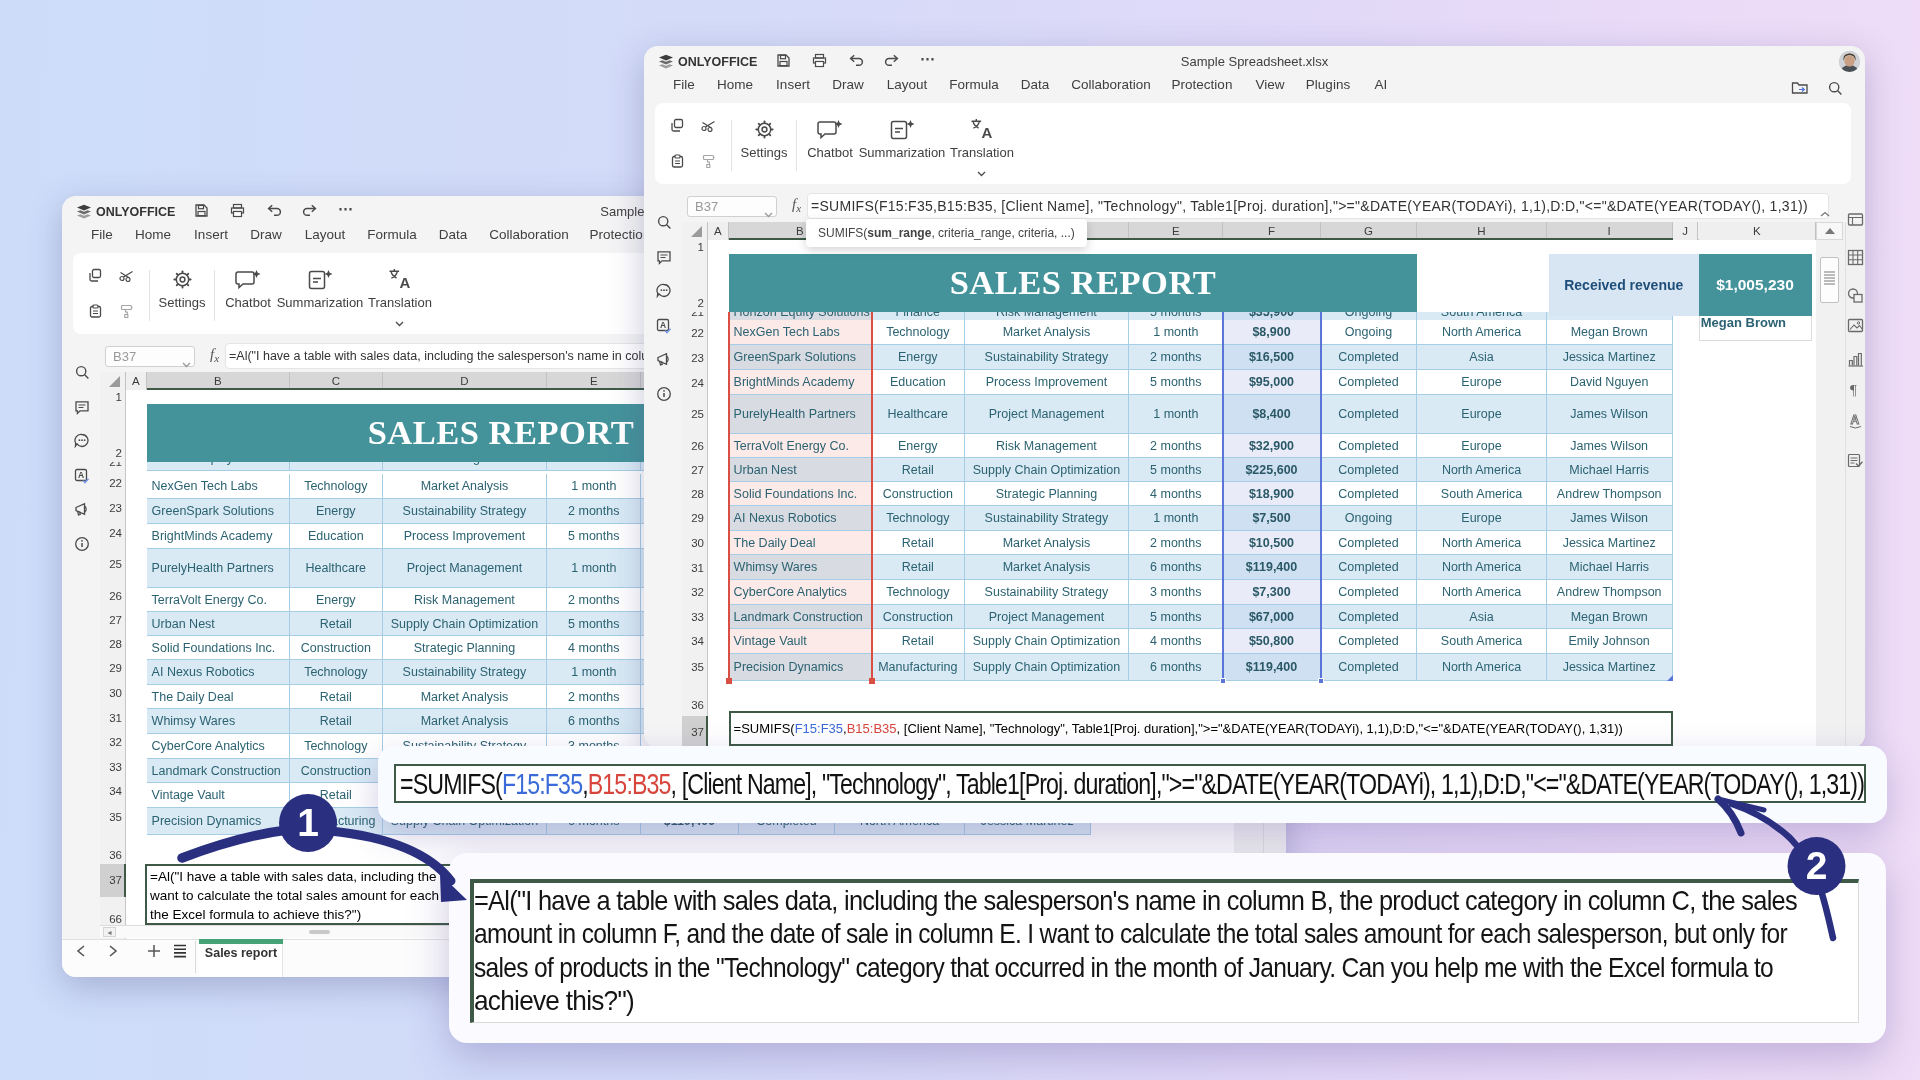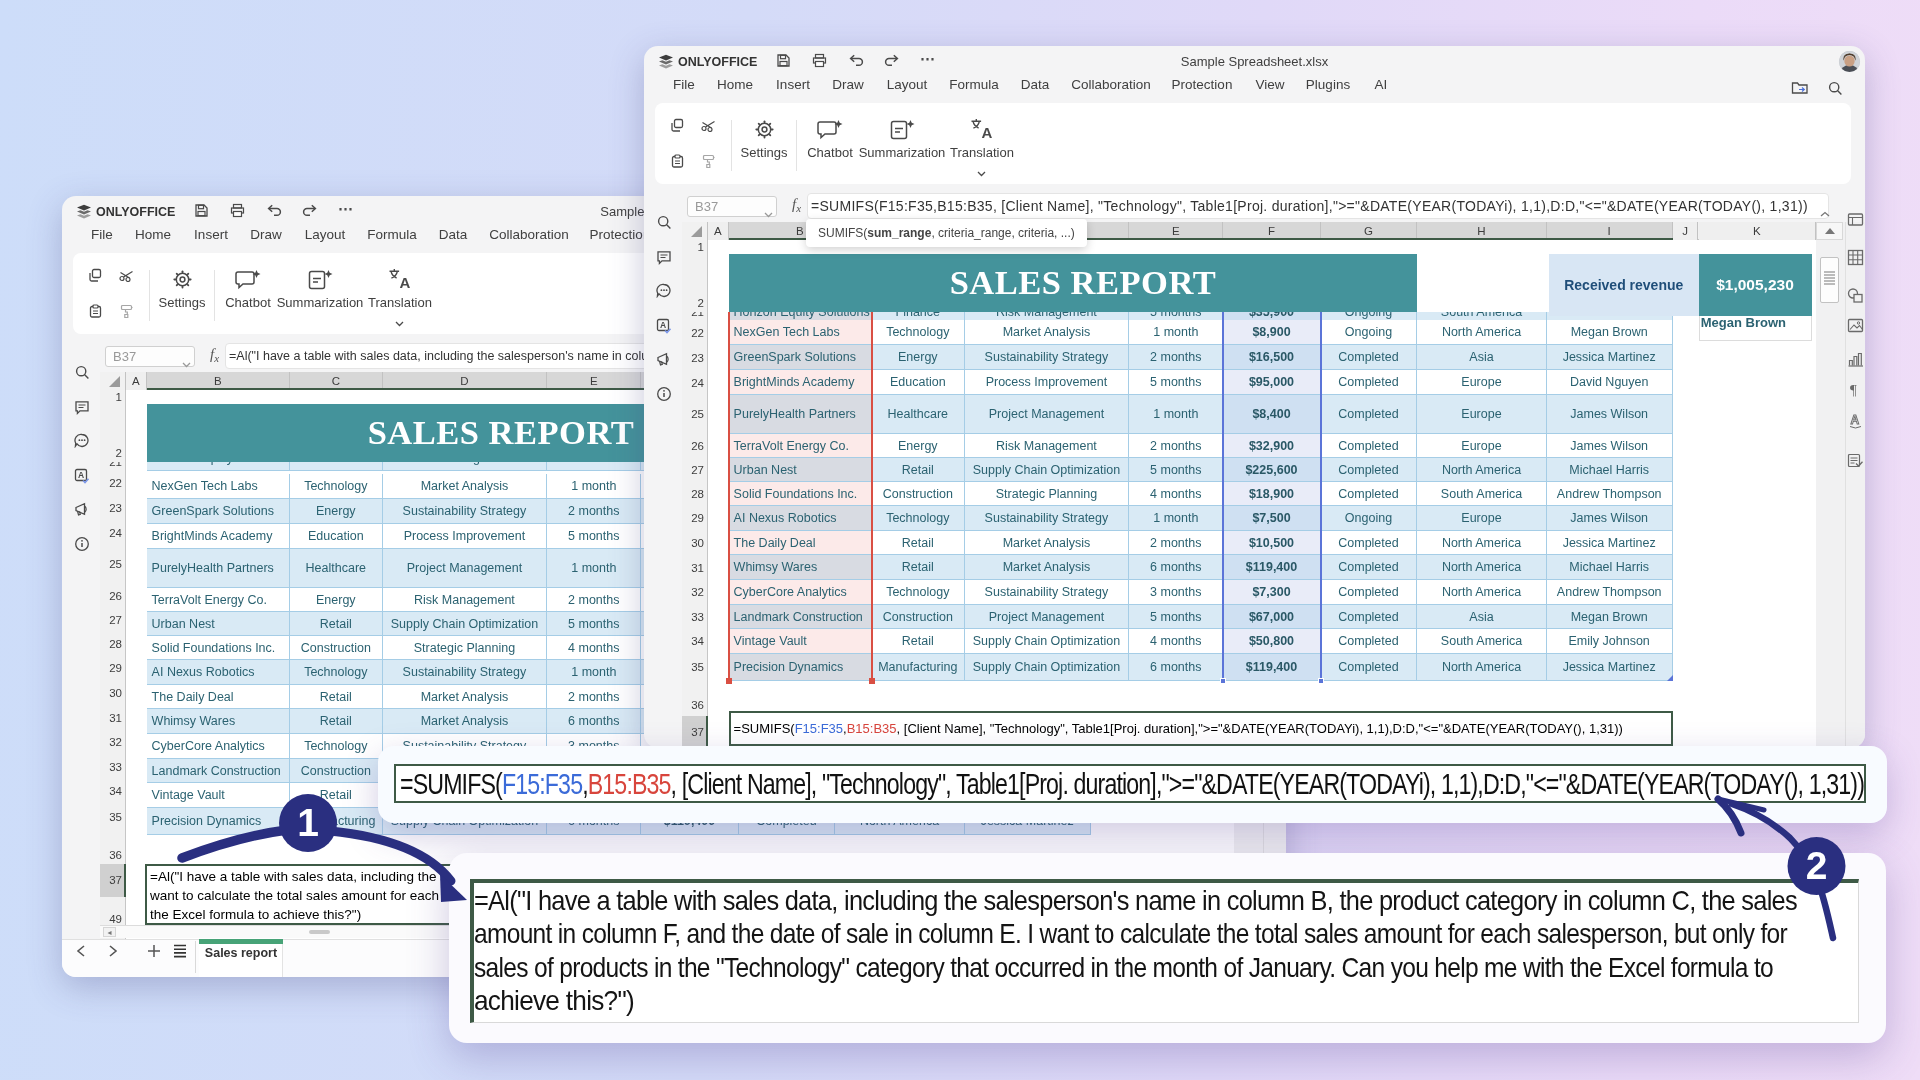--- a/index.html
+++ b/index.html
@@ -181,21 +181,21 @@
     <div style="position:absolute;left:38px;top:537.1999999999999px;width:22px;height:18px;font-size:11.5px;color:#3c3c3c;text-align:right;line-height:18px">32</div>
     <div style="position:absolute;left:38px;top:561.8000000000001px;width:22px;height:18px;font-size:11.5px;color:#3c3c3c;text-align:right;line-height:18px">33</div>
     <div style="position:absolute;left:38px;top:586.4px;width:22px;height:18px;font-size:11.5px;color:#3c3c3c;text-align:right;line-height:18px">34</div>
     <div style="position:absolute;left:38px;top:612.4px;width:22px;height:18px;font-size:11.5px;color:#3c3c3c;text-align:right;line-height:18px">35</div>
     <div style="position:absolute;left:38px;top:265.5px;width:24px;height:9px;overflow:hidden">
       <div style="margin-top:-6px;font-size:11.5px;color:#3c3c3c;text-align:right;width:22px">21</div>
     </div>
     <div style="position:absolute;left:38px;top:650px;width:22px;height:18px;font-size:11.5px;color:#3c3c3c;text-align:right;line-height:18px">36</div>
     <div style="position:absolute;left:38px;top:667.5px;width:26.2px;height:33px;background:#d0d0d0;border-right:2px solid #3e5a46"></div>
     <div style="position:absolute;left:38px;top:675px;width:22px;height:18px;font-size:11.5px;color:#3c3c3c;text-align:right;line-height:18px">37</div>
-    <div style="position:absolute;left:38px;top:714px;width:22px;height:18px;font-size:11.5px;color:#3c3c3c;text-align:right;line-height:18px">49</div>
+    <div style="position:absolute;left:38px;top:714px;width:22px;height:18px;font-size:11.5px;color:#3c3c3c;text-align:right;line-height:18px">66</div>
     <div style="position:absolute;left:84.6px;top:250.3px;width:143.4px;height:24.7px;background:#d9eaf5;border-bottom:1px solid #a5cde6;border-right:1px solid #a5cde6;padding-left:5px;font-size:12.5px;color:#2b6271;font-weight:400;text-align:left;line-height:24.7px;overflow:hidden;white-space:nowrap">Horizon Equity Solutions</div>
     <div style="position:absolute;left:228px;top:250.3px;width:92.6px;height:24.7px;background:#d9eaf5;border-bottom:1px solid #a5cde6;border-right:1px solid #a5cde6;font-size:12.5px;color:#2b6271;font-weight:400;text-align:center;line-height:24.7px;overflow:hidden;white-space:nowrap">Finance</div>
     <div style="position:absolute;left:320.6px;top:250.3px;width:164.7px;height:24.7px;background:#d9eaf5;border-bottom:1px solid #a5cde6;border-right:1px solid #a5cde6;font-size:12.5px;color:#2b6271;font-weight:400;text-align:center;line-height:24.7px;overflow:hidden;white-space:nowrap">Risk Management</div>
     <div style="position:absolute;left:485.3px;top:250.3px;width:94px;height:24.7px;background:#d9eaf5;border-bottom:1px solid #a5cde6;border-right:1px solid #a5cde6;font-size:12.5px;color:#2b6271;font-weight:400;text-align:center;line-height:24.7px;overflow:hidden;white-space:nowrap">5 months</div>
     <div style="position:absolute;left:579.3px;top:250.3px;width:97.4px;height:24.7px;background:#d9eaf5;border-bottom:1px solid #a5cde6;border-right:1px solid #a5cde6;font-size:12.5px;color:#2a5866;font-weight:700;text-align:center;line-height:24.7px;overflow:hidden;white-space:nowrap">$35,900</div>
     <div style="position:absolute;left:676.7px;top:250.3px;width:96.6px;height:24.7px;background:#d9eaf5;border-bottom:1px solid #a5cde6;border-right:1px solid #a5cde6;font-size:12.5px;color:#2b6271;font-weight:400;text-align:center;line-height:24.7px;overflow:hidden;white-space:nowrap">Ongoing</div>
     <div style="position:absolute;left:773.3px;top:250.3px;width:129.4px;height:24.7px;background:#d9eaf5;border-bottom:1px solid #a5cde6;border-right:1px solid #a5cde6;font-size:12.5px;color:#2b6271;font-weight:400;text-align:center;line-height:24.7px;overflow:hidden;white-space:nowrap">South America</div>
     <div style="position:absolute;left:902.7px;top:250.3px;width:126px;height:24.7px;background:#d9eaf5;border-bottom:1px solid #a5cde6;border-right:1px solid #a5cde6;font-size:12.5px;color:#2b6271;font-weight:400;text-align:center;line-height:24.7px;overflow:hidden;white-space:nowrap">Michael Harris</div>
     <div style="position:absolute;left:1040.5px;top:260.8px;width:117.7px;height:24.7px;font-size:13px;font-weight:600;color:#2b6271;text-align:center;line-height:24.7px">Megan Brown</div>
     <div style="position:absolute;left:84.6px;top:278px;width:143.4px;height:25px;background:#fff;border-bottom:1px solid #a5cde6;border-right:1px solid #a5cde6;padding-left:5px;font-size:12.5px;color:#2b6271;font-weight:400;text-align:left;line-height:25px;overflow:hidden;white-space:nowrap">NexGen Tech Labs</div>

